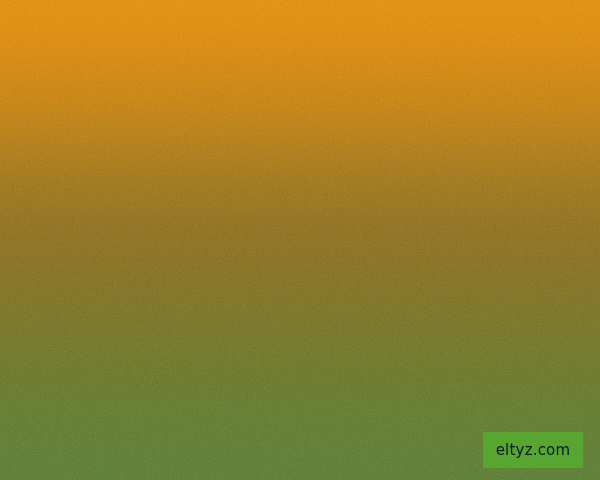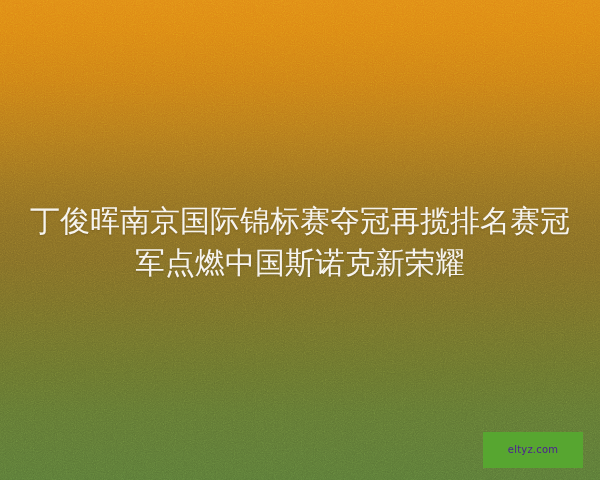--- a/index.html
+++ b/index.html
@@ -79,44 +79,40 @@
     left: 483px;
     top: 432px;
     width: 100px;
     height: 36px;
     background: #57a630;
     display: flex;
     align-items: center;
     justify-content: center;
   }
   #watermark-badge .wm-text {
-    font-size: 10px;
-    color: #4c1d95;
+    font-size: 15px;
+    color: #0f172a;
     letter-spacing: 0.2px;
     line-height: 1;
     font-weight: 400;
   }
 </style>
 </head>
 <body>
 
 <div id="stage">
 
   <div id="gradient-layer"></div>
 
   <svg id="noise-layer" width="600" height="480" xmlns="http://www.w3.org/2000/svg">
     <filter id="grainFilter">
       <feTurbulence type="fractalNoise" baseFrequency="0.9" numOctaves="3" stitchTiles="stitch"></feTurbulence>
       <feColorMatrix type="saturate" values="0"></feColorMatrix>
     </filter>
     <rect width="600" height="480" filter="url(#grainFilter)"></rect>
   </svg>
 
-  <div id="headline">
-    <span class="hl-line line1">丁俊晖南京国际锦标赛夺冠再揽排名赛冠</span>
-    <span class="hl-line line2">军点燃中国斯诺克新荣耀</span>
-  </div>
 
   <div id="watermark-badge">
     <span class="wm-text">eltyz.com</span>
   </div>
 
 </div>
 
 </body></html>

